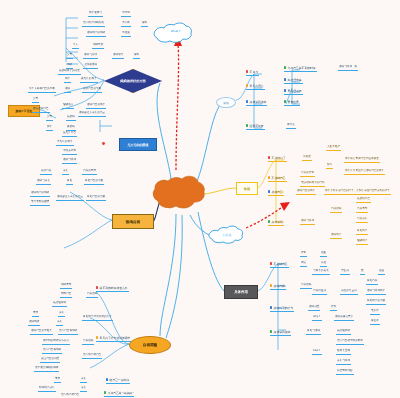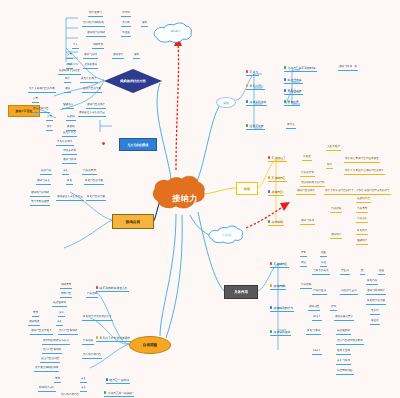--- a/index.html
+++ b/index.html
@@ -194,23 +194,20 @@
                a6,5 0 0 1 -1,-8 a6,5 0 0 1 8,-2 z" fill="#ffffff" stroke="#2f9fe0" stroke-width="0.9"></path>
     </g>
 
     <g>
       <path d="M218,231 a6,4 0 0 1 9,-3 a6,4 0 0 1 11,1 a5,4 0 0 1 4,6
                a5,4 0 0 1 -7,5 a7,4 0 0 1 -12,2 a7,4 0 0 1 -11,-3
                a5,4 0 0 1 -1,-7 a5,4 0 0 1 7,-1 z" fill="#ffffff" stroke="#2f9fe0" stroke-width="0.9"></path>
     </g>
   </svg>
 
-  <div class="center">
-    <div class="cloudtxt">接纳力</div>
-  </div>
 
   <div class="cloudNode" style="left:152px;top:18px;width:48px;height:26px;">
     <div class="txt">what？</div>
   </div>
   <div class="cloudNode" style="left:206px;top:224px;width:42px;height:22px;">
     <div class="txt">为什么</div>
   </div>
   <div class="pillNode" style="left:216px;top:97px;width:18px;height:9px;">
     <span>做法</span>
   </div>

